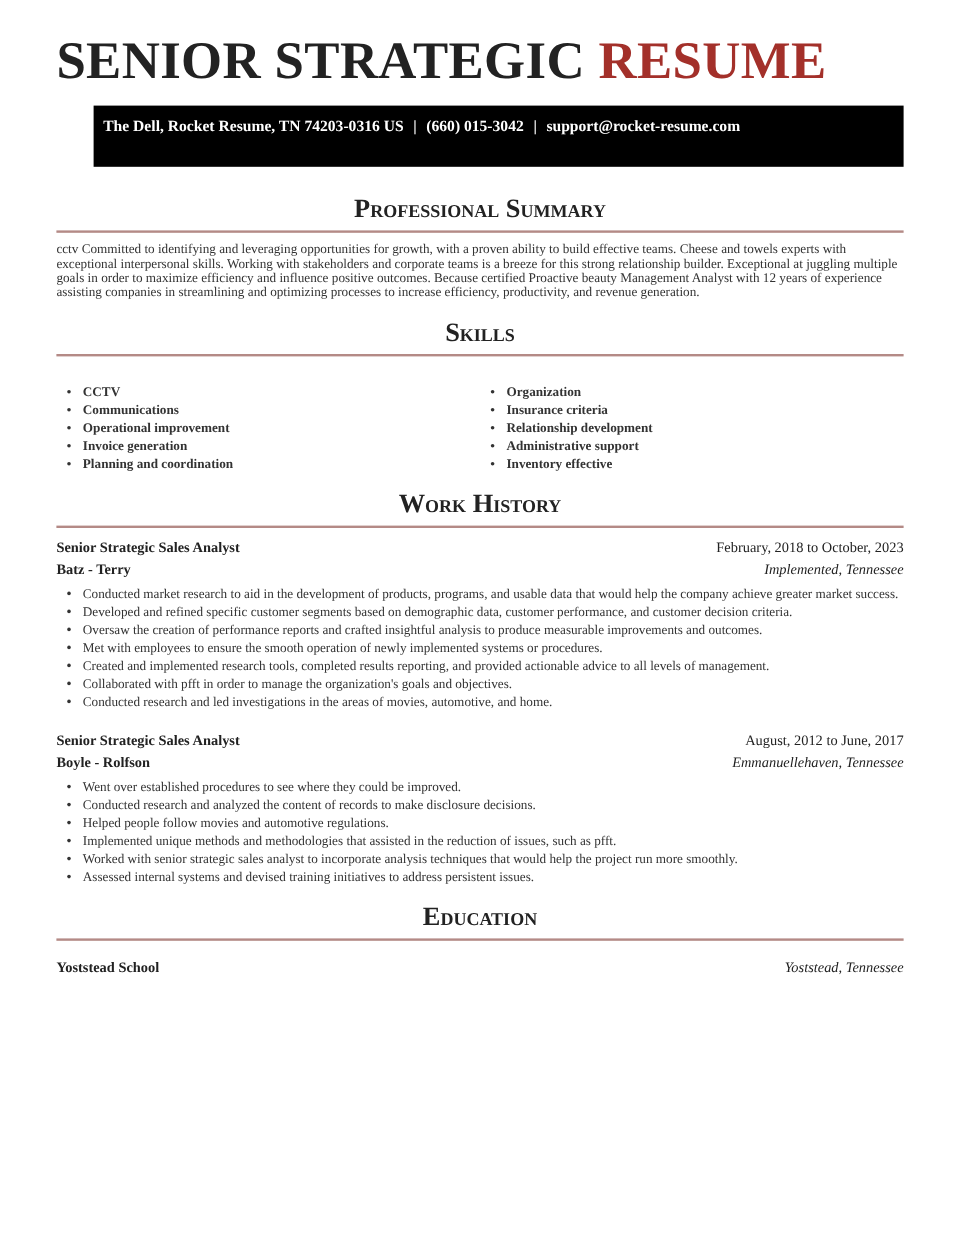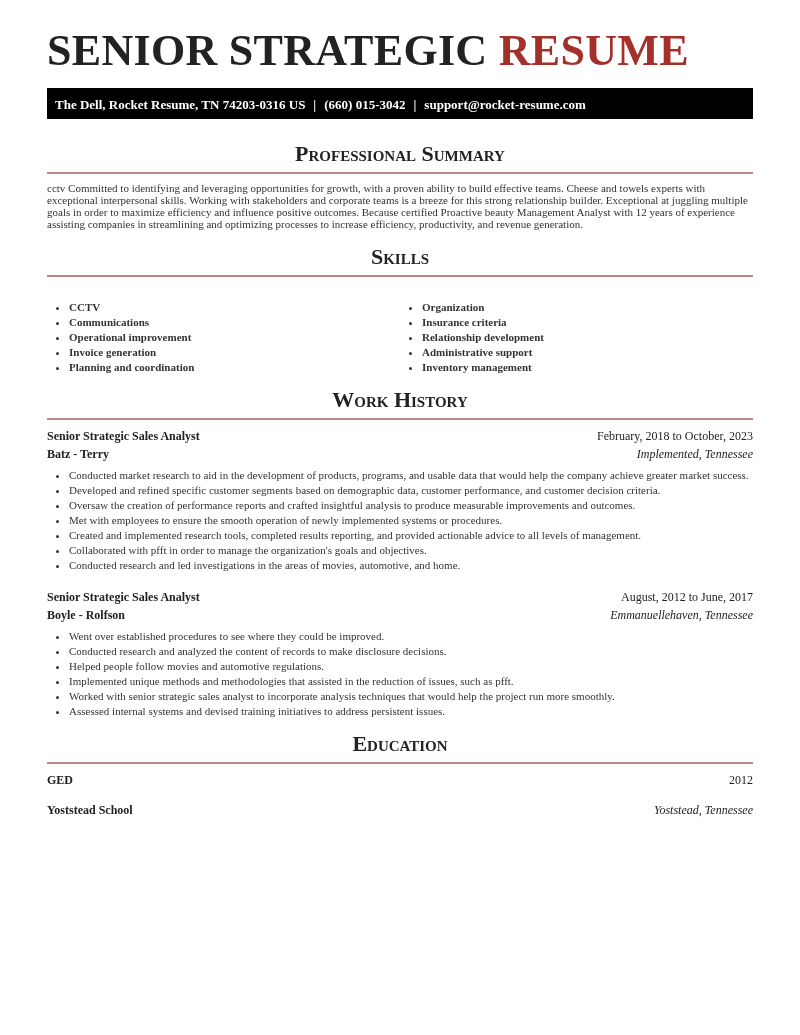--- a/index.html
+++ b/index.html
@@ -10,22 +10,22 @@
   }
   .page { position: relative; padding: 0 47px; }
   .title {
     margin: 0; padding-top: 27px;
     font-size: 44px; font-weight: bold; letter-spacing: 0.3px;
     line-height: 48px; color: #222222;
   }
   .title .accent { color: #a3302a; }
   .contact-bar {
     margin-top: 13px; background: #000000; color: #ffffff;
-    height: 31px; line-height: 33px; padding: 0 8px;
-    font-size: 13px; font-weight: bold;
+    height: 51px; line-height: 33px; padding: 0 8px;
+    font-size: 13px; font-weight: bold; margin-left: 31px;
   }
   .contact-bar .sep { padding: 0 8px; }
   .section-title {
     margin: 0; font-size: 22px; font-weight: bold;
     font-variant: small-caps; color: #222222; line-height: 26px; text-align: center;
   }
   .section-rule { height: 2px; background: #b48a86; margin-top: 5px; }
   .summary {
     margin: 8px 0 0 0; font-size: 11px; line-height: 12px; color: #333333;
   }
@@ -66,21 +66,21 @@
         <li>Communications</li>
         <li>Operational improvement</li>
         <li>Invoice generation</li>
         <li>Planning and coordination</li>
       </ul>
       <ul>
         <li>Organization</li>
         <li>Insurance criteria</li>
         <li>Relationship development</li>
         <li>Administrative support</li>
-        <li>Inventory management</li>
+        <li>Inventory effective</li>
       </ul>
     </div>
   </div>
 
   <div style="margin-top:12px">
     <h2 class="section-title">Work History</h2>
     <div class="section-rule"></div>
 
     <div style="margin-top:9px">
       <div class="job-row">
@@ -119,23 +119,19 @@
         <li>Worked with senior strategic sales analyst to incorporate analysis techniques that would help the project run more smoothly.</li>
         <li>Assessed internal systems and devised training initiatives to address persistent issues.</li>
       </ul>
     </div>
   </div>
 
   <div style="margin-top:12px">
     <h2 class="section-title">Education</h2>
     <div class="section-rule"></div>
     <div style="margin-top:9px">
-      <div class="job-row">
-        <span class="job-title">GED</span>
-        <span class="job-dates">2012</span>
-      </div>
       <div class="job-row" style="margin-top:15px">
         <span class="job-title">Yoststead School</span>
         <span class="job-location">Yoststead, Tennessee</span>
       </div>
     </div>
   </div>
 </div>
 
 </body></html>

